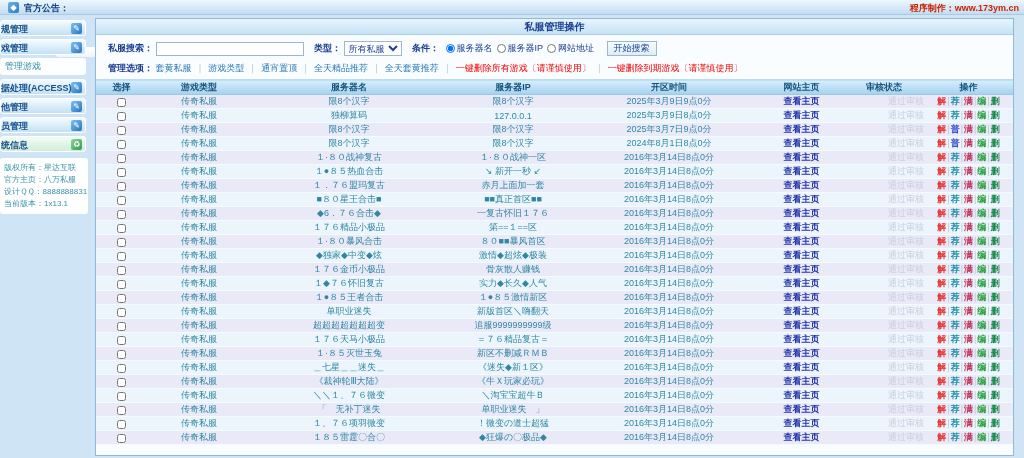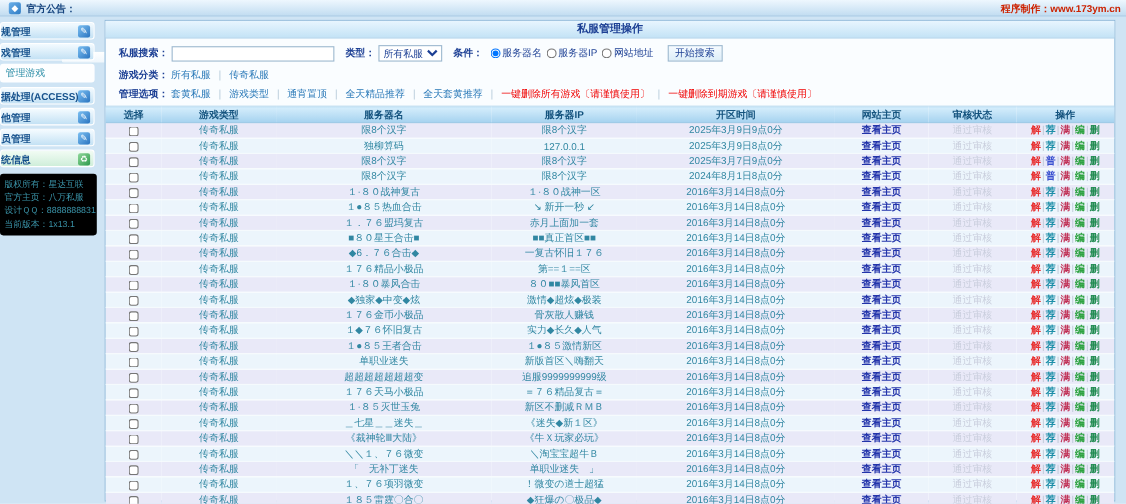--- a/index.html
+++ b/index.html
@@ -42,21 +42,21 @@
     position:absolute; right:3px; top:2px; width:11px; height:11px; text-indent:0;
     background:linear-gradient(135deg,#7cc0f2,#2a74c0); border-radius:2px;
     color:#fff; font-size:8px; line-height:11px; text-align:center; font-weight:normal;
   }
   .side-ico.green-ico { background:linear-gradient(135deg,#8fd89a,#2f9a4c); }
   .side-sub {
     height:17px; line-height:17px; margin:0 2px 4px 0; background:#fdfeff;
     border-radius:3px; color:#2e8fa8; padding-left:5px;
   }
   .side-info {
-    margin:6px 0 0 0; background:#000000; border-radius:3px; padding:4px 2px 4px 4px;
+    margin:6px 0 0 0; background:#ffffff; border-radius:3px; padding:4px 2px 4px 4px;
   }
   .side-info div { color:#3a93a8; line-height:12px; font-size:8px; white-space:nowrap; }
   
   .panel {
     position:absolute; left:95px; top:18px; width:919px; height:438px;
     background:#fafdff; border:1px solid #8fb9da;
   }
   .panel-title {
     height:16px; line-height:16px; text-align:center; font-weight:bold;
     color:#1c3f94; background:linear-gradient(#e8f5fe,#c4e3f6);
@@ -87,21 +87,21 @@
     color:#14537e; font-weight:bold; font-size:9px;
     border-top:1px solid #bddcf0; border-bottom:1px solid #9ec9e6;
   }
   td {
     height:14px; text-align:center; font-size:9px; color:#3187a2;
     border-bottom:1px solid #f5fafd; overflow:hidden; white-space:nowrap;
   }
   tr.odd td { background:#e9e9f8; }
   tr.even td { background:#ecf5fc; }
   td.home a { color:#2233aa; font-weight:bold; text-decoration:none; }
-  td.audit { color:#c9cedd; }
+  td.audit { color:#c9cedd;text-align:right; }
   td input[type=checkbox]{ width:9px; height:9px; vertical-align:middle; }
   .op a { text-decoration:none; font-weight:bold; }
   .op .osep { color:#b9c6d4; margin:0 1px; font-weight:normal; }
   .op0{color:#e83030} .op1j{color:#1d8fa8} .op1p{color:#3a50d0}
   .op2{color:#c03055} .op3{color:#28a03c} .op4{color:#1f8a50}
 </style>
 </head>
 <body>
 
 <div class="topbar">
@@ -155,24 +155,20 @@
     <input class="search-input" type="text" style="">
     <b>类型：</b>
     <select class="type-select">
       <option>所有私服</option>
     </select>
     <b>条件：</b>
     <span id="radio-group"><input type="radio" name="cond" checked="" style=""><span class="radio-label">服务器名</span><input type="radio" name="cond" style=""><span class="radio-label">服务器IP</span><input type="radio" name="cond" style=""><span class="radio-label">网站地址</span></span>
     <button class="search-btn">开始搜索</button>
   </div>
 
-  <div class="links-row">
-    <b>游戏分类：</b>
-    <span id="category-links"><a href="#">所有私服</a><span class="sep">｜</span><a href="#">传奇私服</a></span>
-  </div>
 
   <div class="links-row">
     <b>管理选项：</b>
     <span id="option-links"><a href="#">套黄私服</a><span class="sep">｜</span><a href="#">游戏类型</a><span class="sep">｜</span><a href="#">通宵置顶</a><span class="sep">｜</span><a href="#">全天精品推荐</a><span class="sep">｜</span><a href="#">全天套黄推荐</a><span class="sep">｜</span><a href="#" class="danger">一键删除所有游戏〔请谨慎使用〕</a><span class="sep">｜</span><a href="#" class="danger">一键删除到期游戏〔请谨慎使用〕</a></span>
   </div>
 
   <table>
     <colgroup>
       <col style="width:51px">
         <col style="width:104px">

